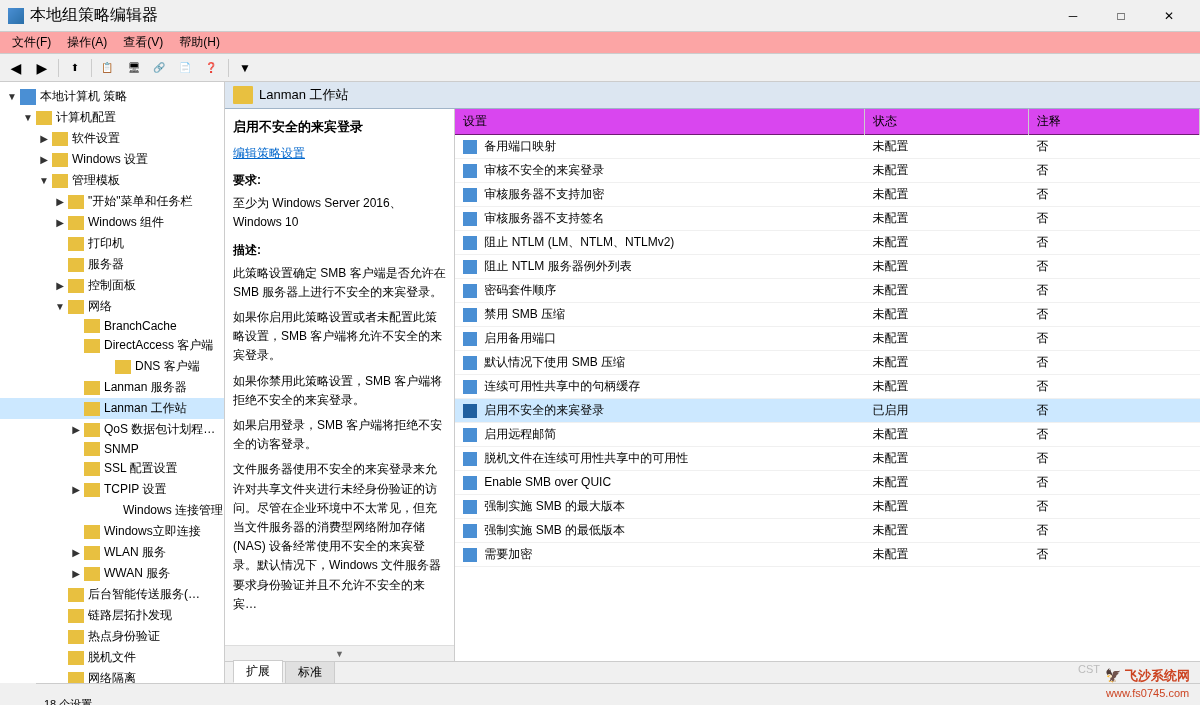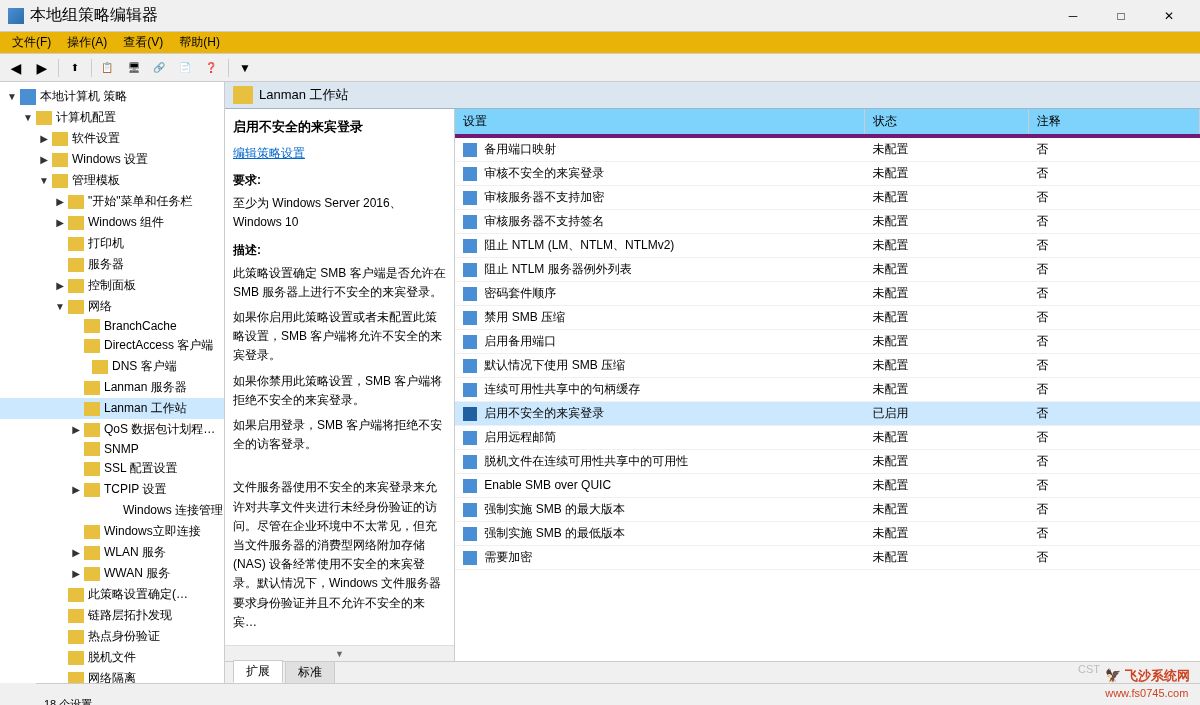--- a/index.html
+++ b/index.html
@@ -42,21 +42,21 @@
       background: transparent;
       cursor: pointer;
       font-size: 12px;
       display: flex;
       align-items: center;
       justify-content: center;
     }
 
     
     .menu-bar {
-      background: #eab308;
+      background: #fca5a5;
       height: 22px;
       display: flex;
       align-items: flex-start;
       padding: 0 4px;
       border-bottom: 1px solid #ccc;
     }
     .menu-item {
       padding: 2px 8px;
       cursor: pointer;
       font-size: 12px;
@@ -178,22 +178,22 @@
       overflow-y: auto;
       overflow-x: hidden;
     }
 
     
     .settings-table {
       width: 100%;
       border-collapse: collapse;
     }
     .settings-table thead tr {
-      background: #7dd3fc;
-      border-bottom: 4px solid #701a75;
+      background: #d946ef;
+      border-bottom: 1px solid #701a75;
       border-radius: 9px;
     }
     .settings-table th {
       padding: 4px 8px;
       text-align: left;
       font-weight: normal;
       font-size: 12px;
       border-right: 1px solid #ccc;
       cursor: pointer;
     }
@@ -238,20 +238,21 @@
       color: #888;
       opacity: 0.5;
     }
     .watermark2 {
       position: fixed;
       bottom: 5px;
       right: 10px;
       font-size: 13px;
       color: #cc4422;
       font-weight: bold;
+      text-align: center;
     }
 
     
     .tree-root {
       padding: 4px 0;
     }
     .tree-item {
       display: flex;
       align-items: center;
       padding: 2px 4px;
@@ -384,21 +385,21 @@
         <span style="display:inline-block;width:16px;height:14px;background:#e8c040;margin-right:4px;vertical-align:middle;"></span>
         <span>BranchCache</span>
       </div>
 
       <div class="tree-item" style="padding-left:68px;">
         <span class="tree-toggle" style="width:16px;"></span>
         <span style="display:inline-block;width:16px;height:14px;background:#e8c040;margin-right:4px;vertical-align:middle;"></span>
         <span>DirectAccess 客户端</span>
       </div>
 
-      <div class="tree-item" style="padding-left:76px;">
+      <div class="tree-item" style="padding-left:99px;">
         <span class="tree-toggle" style="width:16px;"></span>
         <span style="display:inline-block;width:16px;height:14px;background:#e8c040;margin-right:4px;vertical-align:middle;"></span>
         <span>DNS 客户端</span>
       </div>
 
       <div class="tree-item" style="padding-left:68px;">
         <span class="tree-toggle" style="width:16px;"></span>
         <span style="display:inline-block;width:16px;height:14px;background:#e8c040;margin-right:4px;vertical-align:middle;"></span>
         <span>Lanman 服务器</span>
       </div>
@@ -453,21 +454,21 @@
 
       <div class="tree-item" style="padding-left:68px;">
         <span class="tree-toggle">▶</span>
         <span style="display:inline-block;width:16px;height:14px;background:#e8c040;margin-right:4px;vertical-align:middle;"></span>
         <span>WWAN 服务</span>
       </div>
 
       <div class="tree-item" style="padding-left:52px;">
         <span class="tree-toggle" style="width:16px;"></span>
         <span style="display:inline-block;width:16px;height:14px;background:#e8c040;margin-right:4px;vertical-align:middle;"></span>
-        <span>此策略设置确定(…</span>
+        <span>后台智能传送服务(…</span>
       </div>
 
       <div class="tree-item" style="padding-left:52px;">
         <span class="tree-toggle" style="width:16px;"></span>
         <span style="display:inline-block;width:16px;height:14px;background:#e8c040;margin-right:4px;vertical-align:middle;"></span>
         <span>链路层拓扑发现</span>
       </div>
 
       <div class="tree-item" style="padding-left:52px;">
         <span class="tree-toggle" style="width:16px;"></span>
@@ -504,21 +505,21 @@
           <div class="desc-panel-title">启用不安全的来宾登录</div>
           <div style="margin-bottom:6px;">
             <span class="desc-panel-link">编辑策略设置</span>
           </div>
           <div class="desc-section-title">要求:</div>
           <div style="margin-bottom:6px;">至少为 Windows Server 2016、Windows 10</div>
           <div class="desc-section-title">描述:</div>
           <div style="margin-bottom:6px;">此策略设置确定 SMB 客户端是否允许在 SMB 服务器上进行不安全的来宾登录。</div>
           <div style="margin-bottom:6px;">如果你启用此策略设置或者未配置此策略设置，SMB 客户端将允许不安全的来宾登录。</div>
           <div style="margin-bottom:6px;">如果你禁用此策略设置，SMB 客户端将拒绝不安全的来宾登录。</div>
-          <div style="margin-bottom:24px;">如果启用登录，SMB 客户端将拒绝不安全的访客登录。</div>
+          <div style="margin-bottom:6px;">如果启用登录，SMB 客户端将拒绝不安全的访客登录。</div>
           <div>文件服务器使用不安全的来宾登录来允许对共享文件夹进行未经身份验证的访问。尽管在企业环境中不太常见，但充当文件服务器的消费型网络附加存储 (NAS) 设备经常使用不安全的来宾登录。默认情况下，Windows 文件服务器要求身份验证并且不允许不安全的来宾…</div>
         </div>
 
         <div style="display:flex;align-items:center;justify-content:center;height:16px;background:#f0f0f0;border-top:1px solid #ddd;">
           <span style="font-size:9px;color:#666;">▼</span>
         </div>
       </div>
 
       <div class="settings-panel">
         <table class="settings-table">

